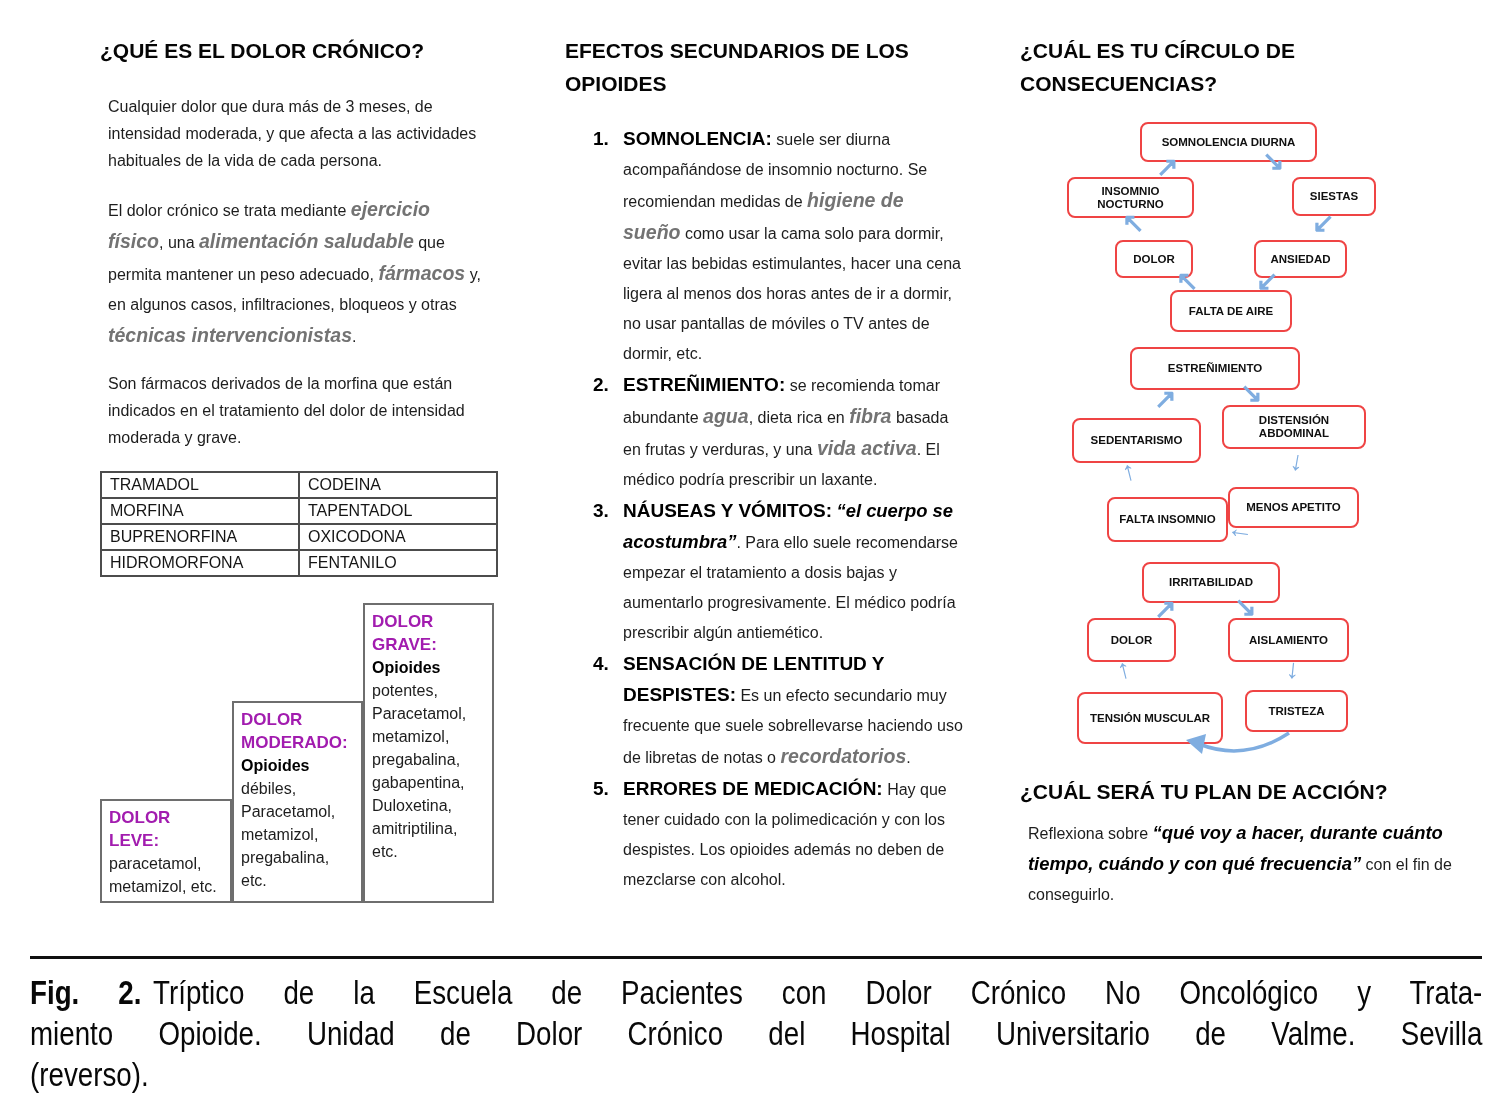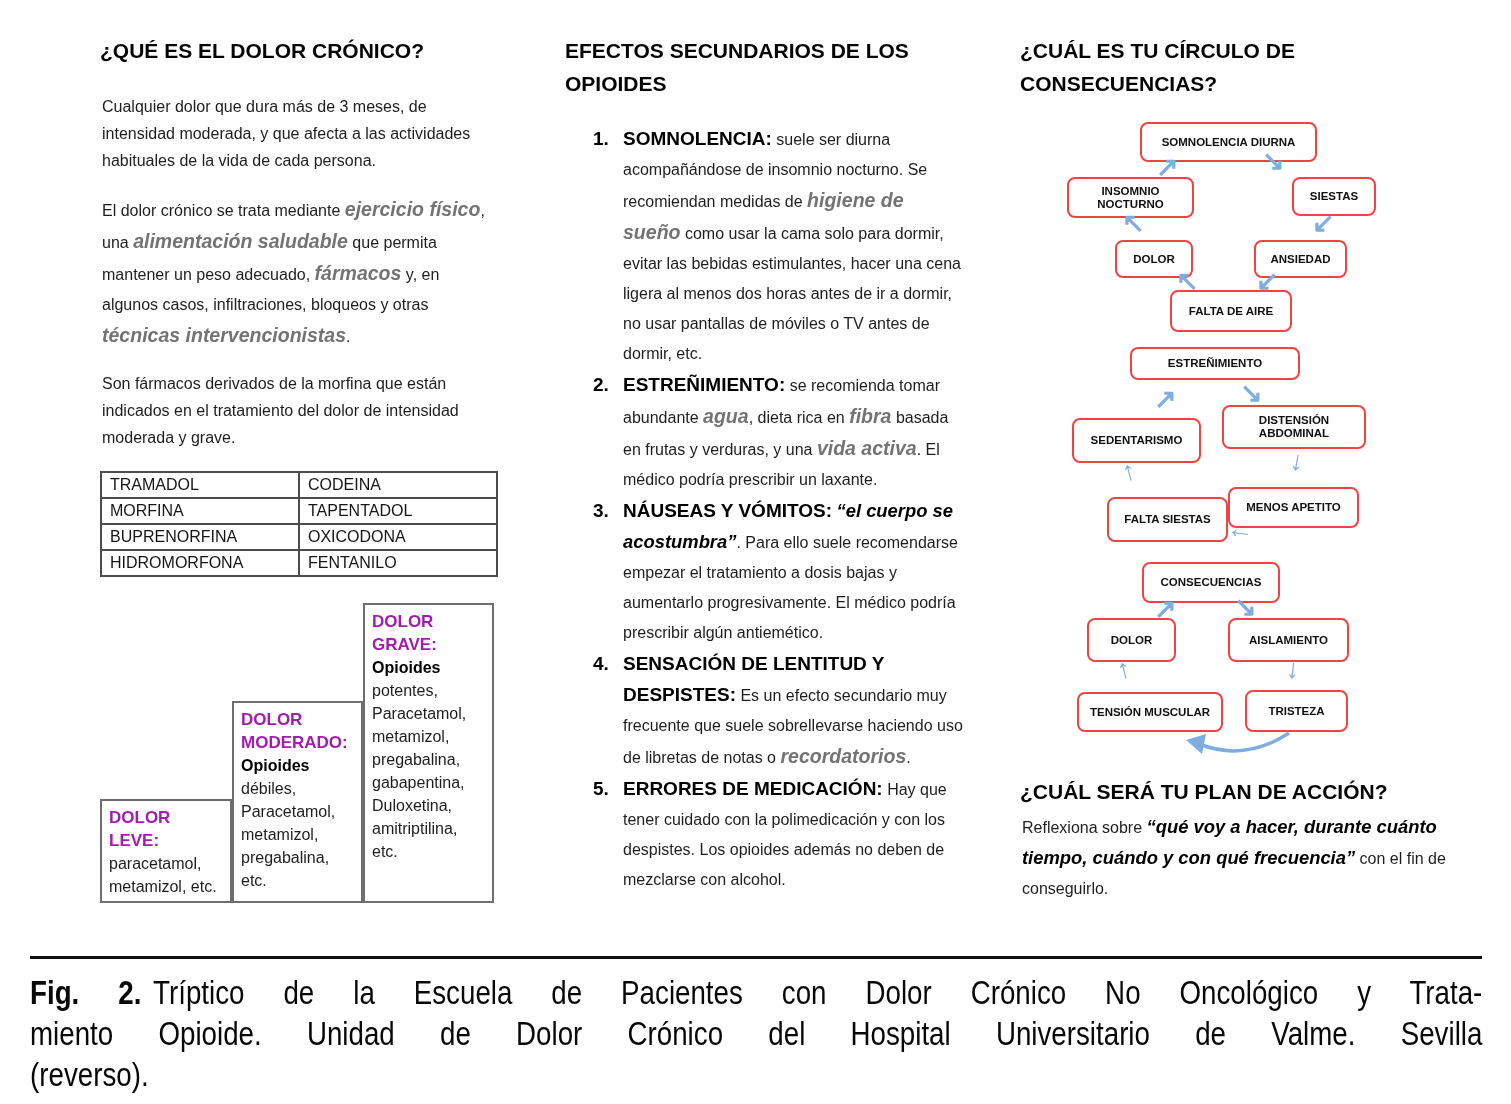--- a/index.html
+++ b/index.html
@@ -1,20 +1,20 @@
 <!DOCTYPE html>
 <html><head>
 <meta charset="utf-8">
 <style>
   html,body{margin:0;padding:0;background:#fff;}
   .canvas{position:relative;width:1511px;height:1104px;background:#fff;overflow:hidden;
           font-family:"Liberation Sans",sans-serif;color:#1d1d1d;}
   .panel{position:absolute;top:34px;}
   h2.head{font-size:21px;line-height:33px;font-weight:700;color:#050505;margin:0;}
-  .body{font-size:16px;line-height:27px;margin:2px;}
+  .body{font-size:16px;line-height:27px;margin:8px;}
   .seg-b{font-weight:700;color:#000;}
   .seg-big{font-weight:700;font-size:1.22em;color:#737373;font-style:italic;}
   .seg-bi{font-weight:700;font-style:italic;font-size:1.15em;color:#000;}
   
   .left-p1{margin-top:26px;}
   .left-p2{margin-top:20px;line-height:30px;}
   .left-h2{margin-top:16px;}
   .left-p3{margin-top:18px;}
   table.drug{border-collapse:collapse;width:398px;margin-top:20px;}
   table.drug td{border:2px solid #4c4c4c;font-weight:400;font-size:16px;color:#151515;
@@ -133,30 +133,30 @@
     <h2 class="head">¿CUÁL ES TU CÍRCULO DE CONSECUENCIAS?</h2>
   </section>
 
   <div class="node" style="left:1140px;top:122px;width:177px;height:40px;">SOMNOLENCIA DIURNA</div>
   <div class="node" style="left:1292px;top:177px;width:84px;height:39px;">SIESTAS</div>
   <div class="node" style="left:1254px;top:240px;width:93px;height:38px;">ANSIEDAD</div>
   <div class="node" style="left:1170px;top:290px;width:122px;height:42px;">FALTA DE AIRE</div>
   <div class="node" style="left:1115px;top:240px;width:78px;height:38px;">DOLOR</div>
   <div class="node" style="left:1067px;top:177px;width:127px;height:41px;">INSOMNIO NOCTURNO</div>
 
-  <div class="node" style="left:1130px;top:347px;width:170px;height:33px;">ESTREÑIMIENTO</div>
+  <div class="node" style="left:1130px;top:347px;width:170px;height:43px;">ESTREÑIMIENTO</div>
   <div class="node" style="left:1222px;top:405px;width:144px;height:44px;">DISTENSIÓN ABDOMINAL</div>
   <div class="node" style="left:1228px;top:487px;width:131px;height:41px;">MENOS APETITO</div>
-  <div class="node" style="left:1107px;top:497px;width:121px;height:45px;">FALTA SIESTAS</div>
+  <div class="node" style="left:1107px;top:497px;width:121px;height:45px;">FALTA INSOMNIO</div>
   <div class="node" style="left:1072px;top:418px;width:129px;height:45px;">SEDENTARISMO</div>
 
-  <div class="node" style="left:1142px;top:562px;width:138px;height:41px;">CONSECUENCIAS</div>
+  <div class="node" style="left:1142px;top:562px;width:138px;height:41px;">IRRITABILIDAD</div>
   <div class="node" style="left:1228px;top:618px;width:121px;height:44px;">AISLAMIENTO</div>
   <div class="node" style="left:1245px;top:690px;width:103px;height:42px;">TRISTEZA</div>
-  <div class="node" style="left:1077px;top:692px;width:146px;height:40px;">TENSIÓN MUSCULAR</div>
+  <div class="node" style="left:1077px;top:692px;width:146px;height:52px;">TENSIÓN MUSCULAR</div>
   <div class="node" style="left:1087px;top:618px;width:89px;height:44px;">DOLOR</div>
 
   <span class="arw" style="left:1156px;top:154px;">↗</span>
   <span class="arw" style="left:1262px;top:148px;">↘</span>
   <span class="arw" style="left:1312px;top:210px;">↙</span>
   <span class="arw" style="left:1256px;top:268px;">↙</span>
   <span class="arw" style="left:1176px;top:268px;">↖</span>
   <span class="arw" style="left:1122px;top:210px;">↖</span>
 
   <span class="arw" style="left:1154px;top:386px;">↗</span>

